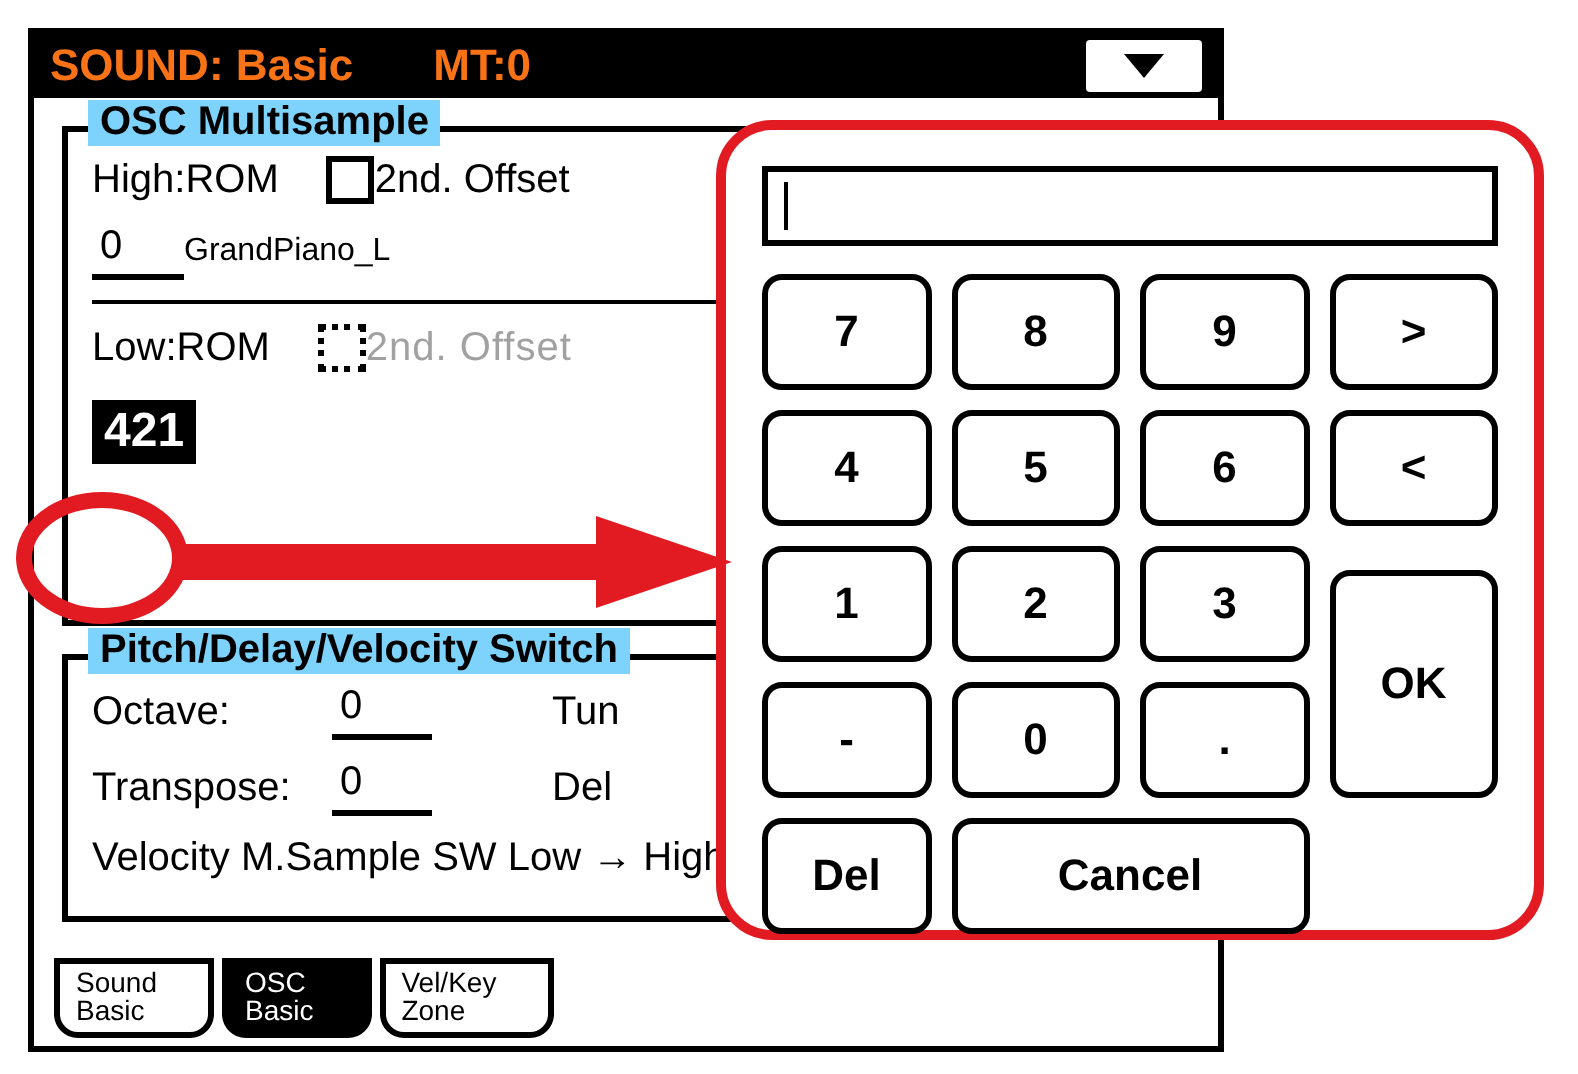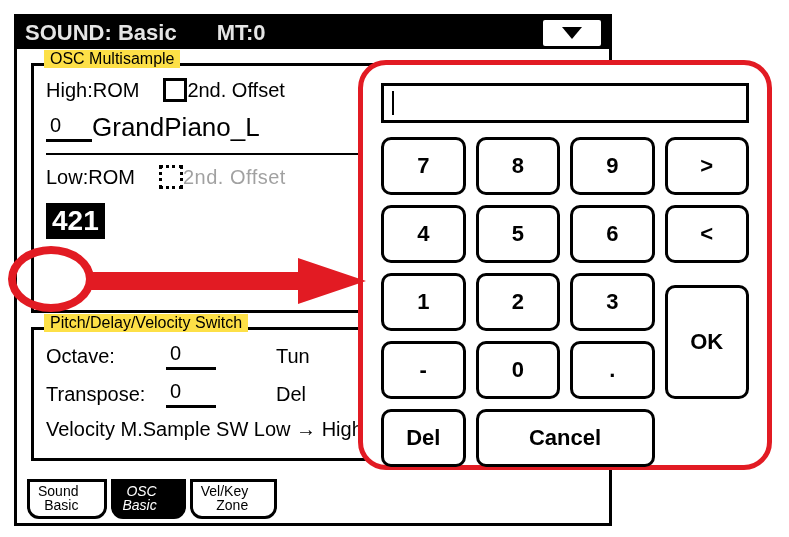--- a/index.html
+++ b/index.html
@@ -17,21 +17,21 @@
     position: absolute;
     left: 14px;
     top: 14px;
     width: 598px;
     height: 512px;
     border: 3px solid #000;
     background: #fff;
   }
   .titlebar {
     background: #000;
-    color: #e5e5e5;
+    color: #f97316;
     font-weight: bold;
     font-size: 22px;
     padding: 4px 8px;
     display: flex;
     align-items: center;
     height: 32px;
   }
   .titlebar .sp { width: 40px; }
   .title-drop {
     margin-left: auto;
@@ -48,24 +48,24 @@
   .fieldset {
     position: relative;
     margin: 14px 14px 8px 14px;
     border: 3px solid #000;
     padding: 12px 12px 6px 12px;
   }
   .legend {
     position: absolute;
     top: -16px;
     left: 10px;
-    background: #fde047;
+    background: #7dd3fc;
     padding: 0 6px;
-    font-weight: normal;
-    font-size: 16px;
+    font-weight: bold;
+    font-size: 20px;
   }
   .row {
     display: flex;
     align-items: center;
     font-size: 20px;
     margin-bottom: 10px;
     gap: 0;
   }
   .checkbox {
     width: 24px;
@@ -88,52 +88,51 @@
   .divider {
     border-top: 2px solid #000;
     margin: 6px 0 10px 0;
   }
   .row .label { min-width: 120px; }
   .sel {
     background: #000;
     color: #fff;
     padding: 2px 6px;
     font-weight: bold;
-    font-size: 28px;
+    font-size: 24px;
     display: inline-block;
   }
   .dotted-text {
     color: #555;
     font-size: 20px;
     opacity: .55;
     letter-spacing: .5px;
   }
-  .mult-text { font-size: 26px; }
+  .mult-text { font-size: 16px; }
 
   .tabs {
     position: absolute;
     bottom: 4px;
     left: 10px;
     display: flex;
     gap: 4px;
   }
   .tab {
     border: 3px solid #000;
     border-radius: 0 0 12px 12px;
     padding: 2px 26px 4px 8px;
     font-size: 14px;
     line-height: 14px;
-    text-align: right;
+    text-align: left;
     background: #fff;
     min-width: 66px;
   }
   .tab.active {
     background: #000;
     color: #fff;
-    font-style: italic;
   }
 
   
   .keypad {
     position: absolute;
     left: 358px;
     top: 60px;
     width: 414px;
     height: 410px;
     background: #fff;

